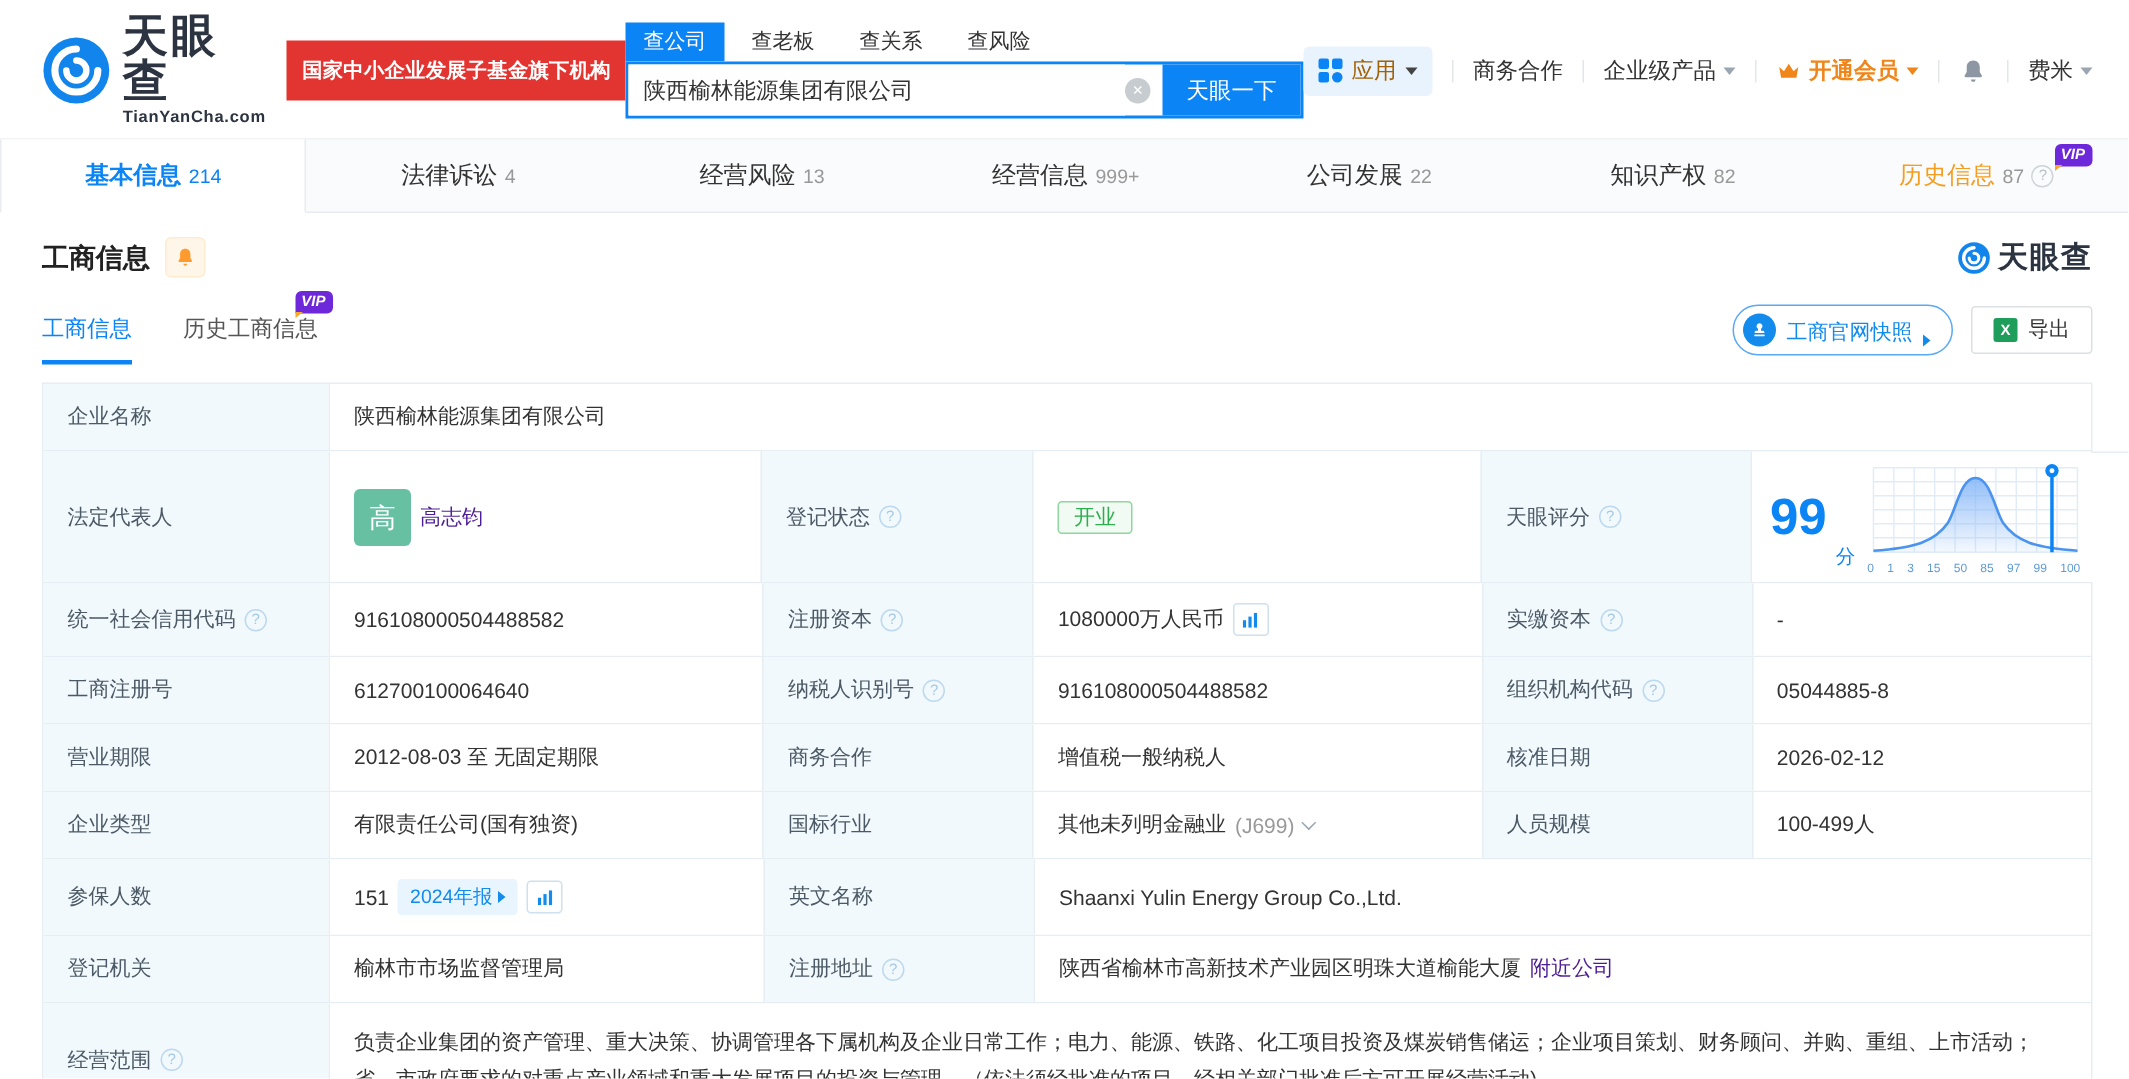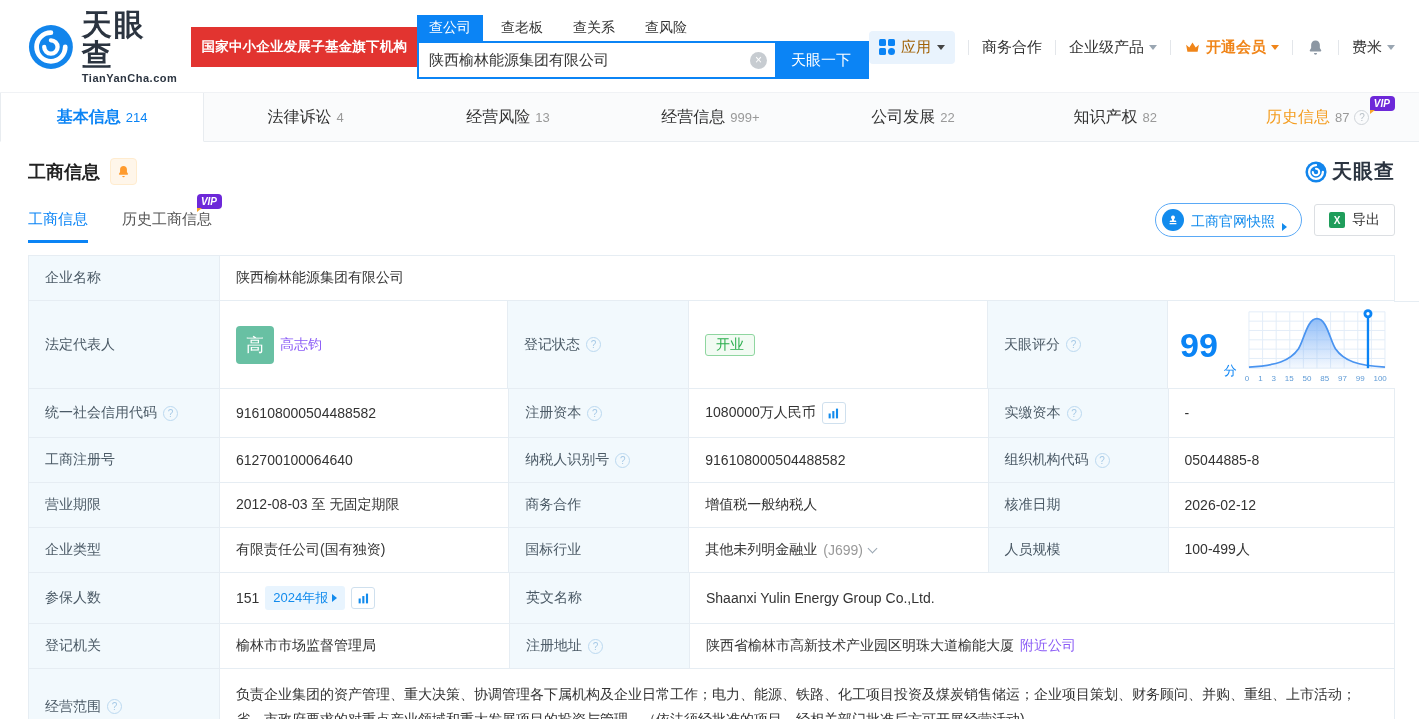--- a/index.html
+++ b/index.html
@@ -67,21 +67,21 @@
   .row{display:flex;border-top:1px solid #e6edf3;}
   .row:first-child{border-top:none;}
   .cell{padding:13px 16px;display:flex;align-items:center;gap:6px;border-left:1px solid #e6edf3;}
   .row > .cell:first-child{border-left:none;}
   .lb{background:#f2f9fd;color:#4b5a66;flex-shrink:0;}
   .val{background:#fff;color:#333;}
   .w1{width:190px;}.v1{width:290px;}.w2{width:180px;}.v2{width:300px;}.w3{width:180px;}.v3{width:227px;}
   .grow{flex:1;min-width:0;}
   .help{width:15px;height:15px;border-radius:50%;border:1px solid #bcd9f0;color:#a6c9e6;font-size:10px;line-height:13px;text-align:center;display:inline-block;flex-shrink:0;cursor:pointer;}
   .help::before{content:"?";}
-  .link{color:#8b5cf6;cursor:pointer;}
+  .link{color:#4c1d95;cursor:pointer;}
   .row-tall{min-height:88px;}
   .mid-col{width:480px;display:flex;flex-direction:row;border-left:1px solid #e6edf3;}
   .sub-row{display:flex;flex:1;}
   .sub-row + .sub-row{border-top:1px solid #e6edf3;}
   .sub-row .cell{border-left:none;}
   .sub-row .cell.val{border-left:1px solid #e6edf3;}
   .avatar{width:38px;height:38px;border-radius:4px;background:#68c0a3;color:#fff;font-size:18px;display:flex;align-items:center;justify-content:center;flex-shrink:0;cursor:pointer;}
   .status-badge{border:1px solid #8fd6a0;background:#f2fbf3;color:#2cae4e;border-radius:3px;padding:1px 10px;font-size:14px;}
   .score-cell{padding:4px 6px 4px 12px;gap:6px;}
   .score-num{font-size:34px;font-weight:bold;color:#0b84f5;line-height:1;}

